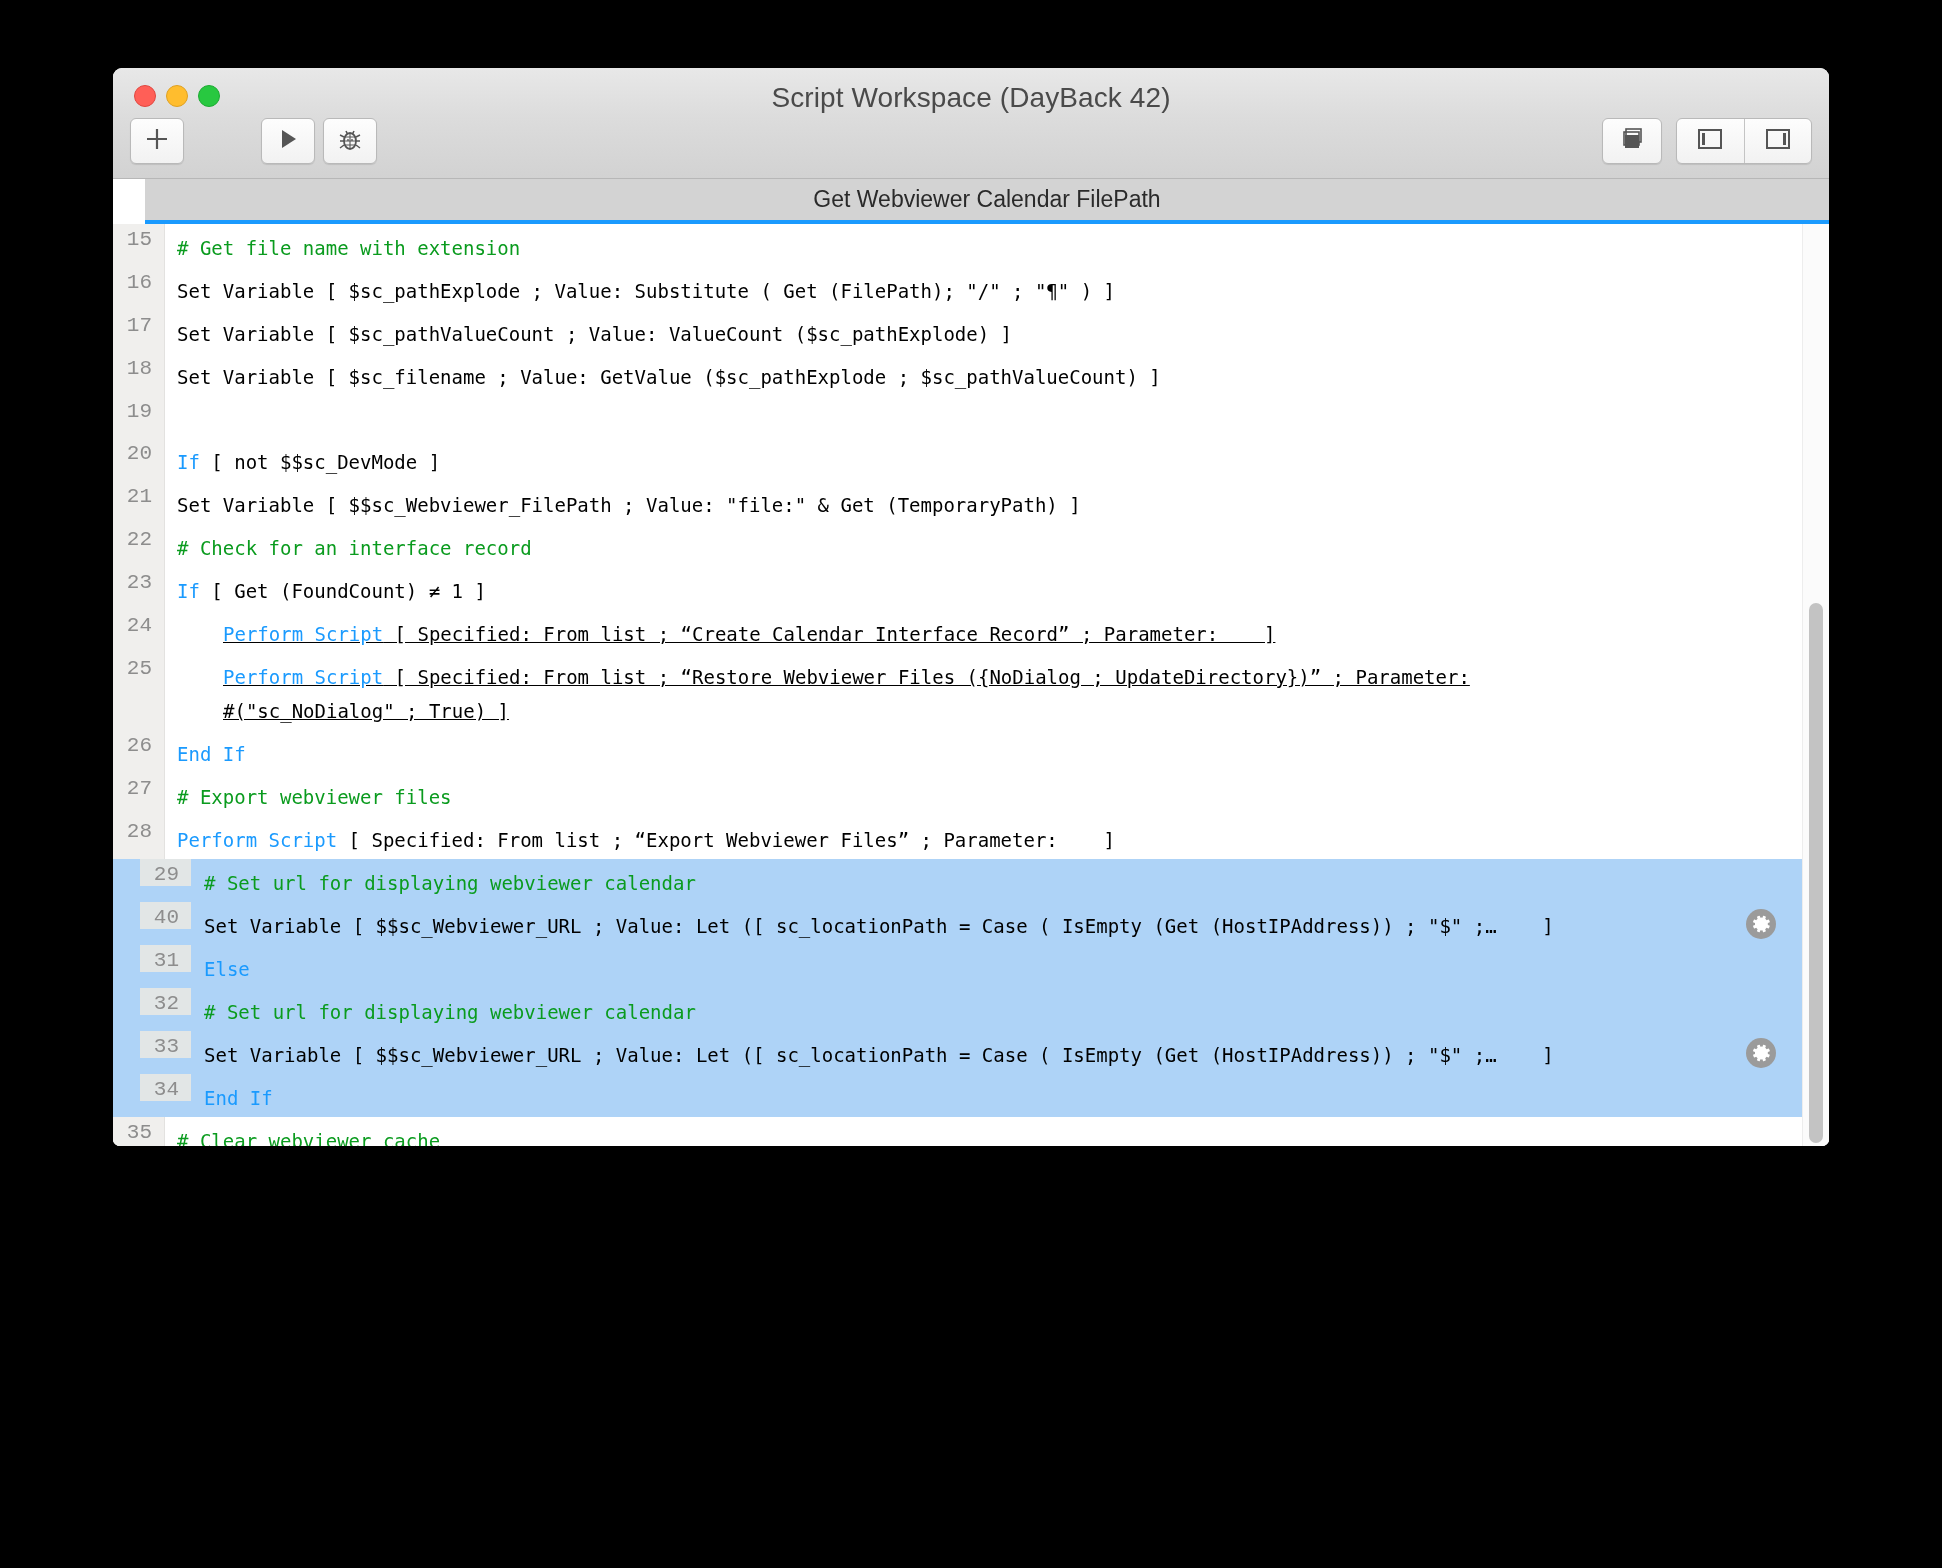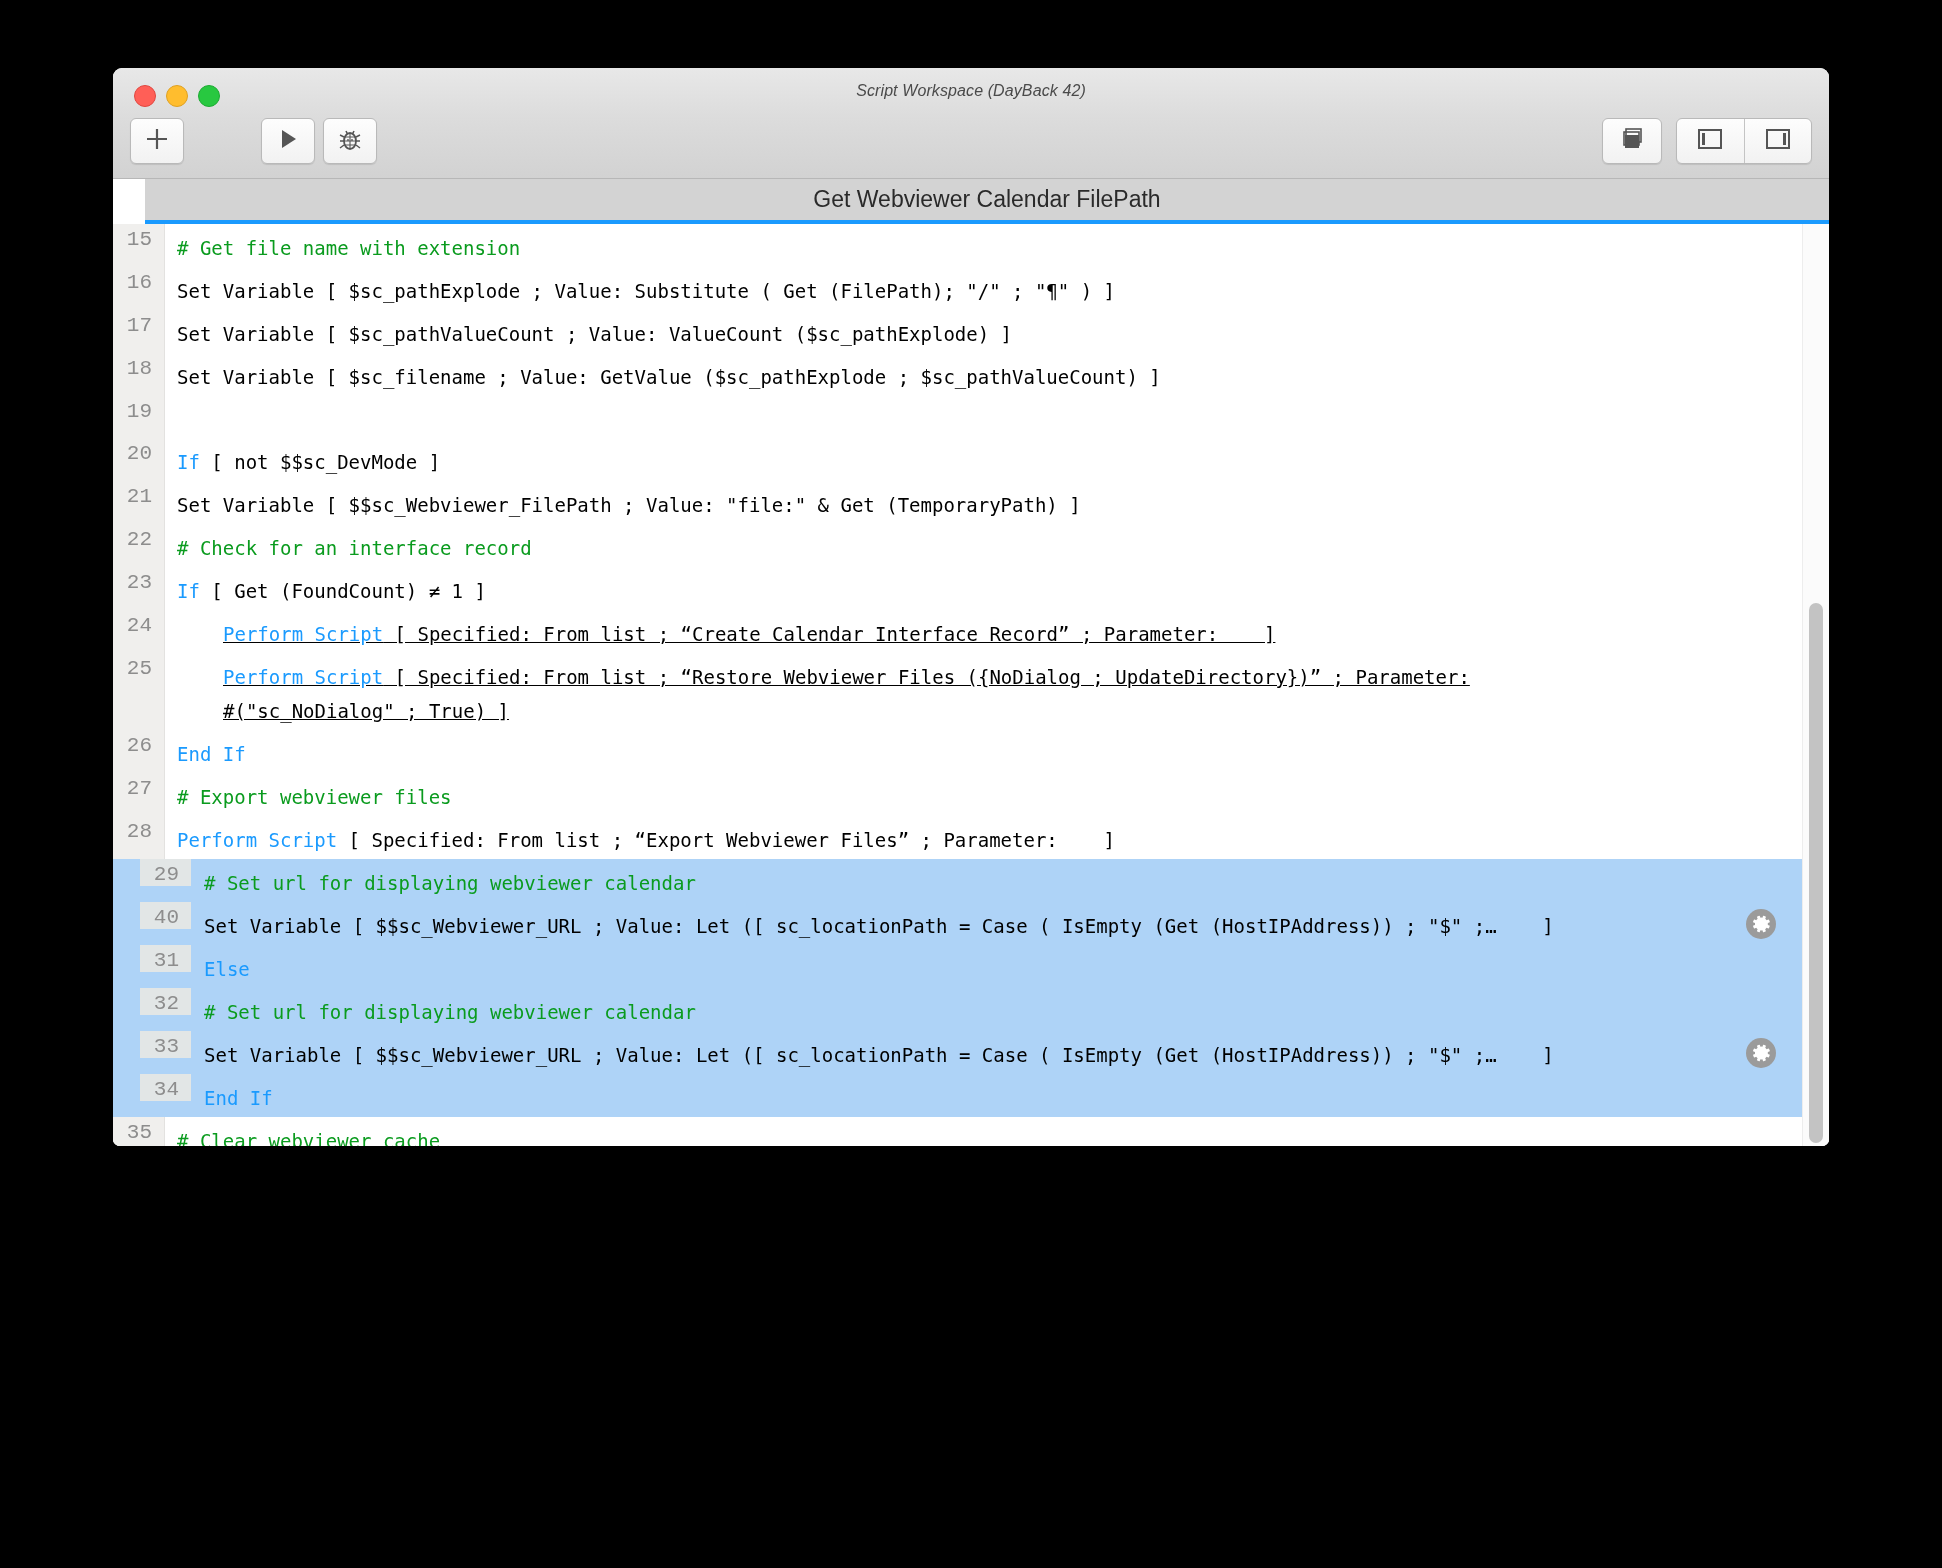--- a/index.html
+++ b/index.html
@@ -49,24 +49,23 @@
   }
   .light.close   { background: #ff5f57; border: 1px solid #e04740; }
   .light.min     { background: #ffbd2e; border: 1px solid #dfa123; }
   .light.zoom    { background: #28c840; border: 1px solid #1dab33; }
 
   #window-title {
     position: absolute;
     left: 0; right: 0;
     top: 14px;
     text-align: center;
-    font-size: 16px;
+    font-size: 28px;
     color: #4a4a4a;
     letter-spacing: 0.1px;
-    font-style: italic;
   }
 
   
   .tbtn {
     background: linear-gradient(to bottom, #fdfdfd, #f2f2f2);
     border: 1px solid #b9b9b9;
     border-radius: 6px;
     box-shadow: 0 1px 1px rgba(0,0,0,0.10);
     display: flex;
     align-items: center;

